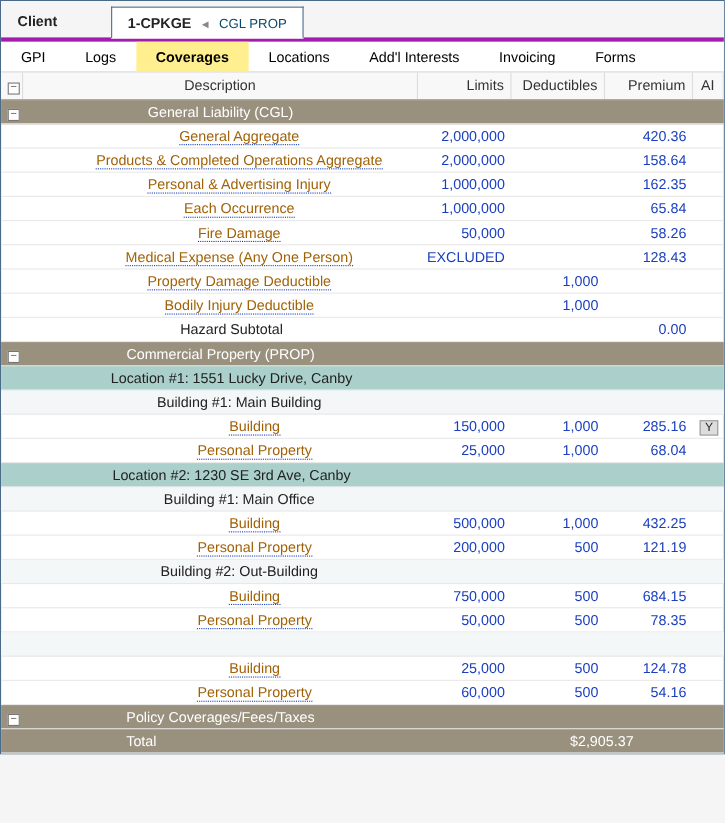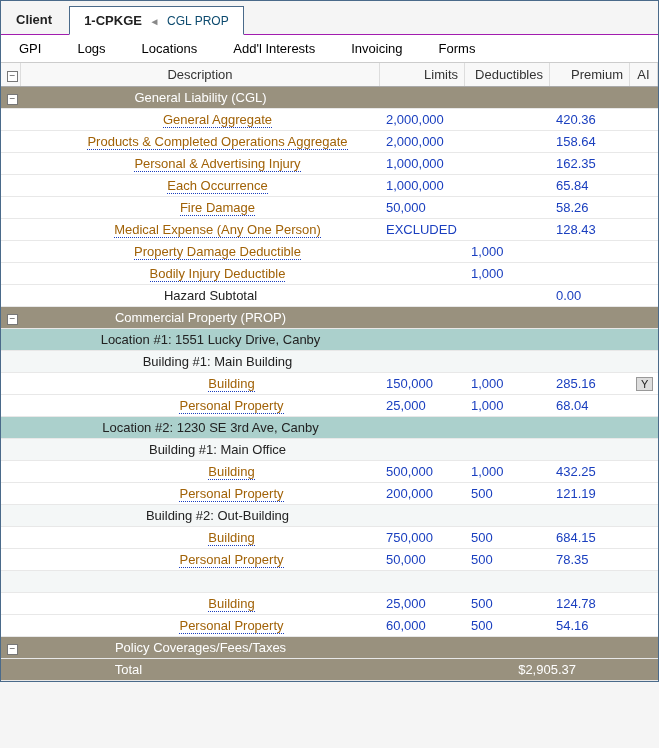--- a/index.html
+++ b/index.html
@@ -13,22 +13,23 @@
   }
   .window {
     border: 1px solid #4a6a8a;
     background: #fff;
   }
   
   .top-tabs {
     display: flex;
     align-items: flex-end;
     background: #f5f5f5;
-    border-bottom: 1px solid #a21caf;
+    border-bottom: 4px solid #a21caf;
     padding-top: 4px;
+    gap: 32px;
   }
   .top-tab {
     padding: 6px 14px;
     font-size: 13px;
     font-weight: bold;
     cursor: pointer;
     border: 1px solid transparent;
     margin-right: 2px;
   }
   .top-tab.active {
@@ -102,21 +103,21 @@
     color: #222;
   }
   .building-header {
     background: #f4f7f7;
   }
   .link {
     color: #a16207;
     border-bottom: 1px dotted #1a3fbf;
     cursor: pointer;
   }
-  .num { color: #1a3fbf; text-align:left; display:block;}
+  .num { color: #1a3fbf; text-align:right; display:block;}
   .indent1 { padding-left: 40px !important; }
   .indent3 { padding-left: 68px !important; }
   .plain-indent1 { padding-left: 26px !important; }
   .icon-minus {
     display:inline-block;
     width:11px; height:11px;
     border:1px solid #777;
     line-height:8px;
     font-size:10px;
     text-align:center;
@@ -148,20 +149,21 @@
     <div class="top-tab active">
       <span>1-CPKGE</span>
       <span class="glyph-close">◄</span>
       <span class="sub">CGL  PROP</span>
     </div>
   </div>
 
   <div class="sub-tabs" id="sub-tabs">
       <div class="sub-tab">GPI</div>
       <div class="sub-tab">Logs</div>
+      <div class="sub-tab active">Coverages</div>
       <div class="sub-tab">Locations</div>
       <div class="sub-tab">Add'l Interests</div>
       <div class="sub-tab">Invoicing</div>
       <div class="sub-tab">Forms</div>
     </div>
 
   <div class="grid-header">
     <div class="cell col-icon"><span class="icon-minus">−</span></div>
     <div class="cell col-desc">Description</div>
     <div class="cell col-limits">Limits</div>

